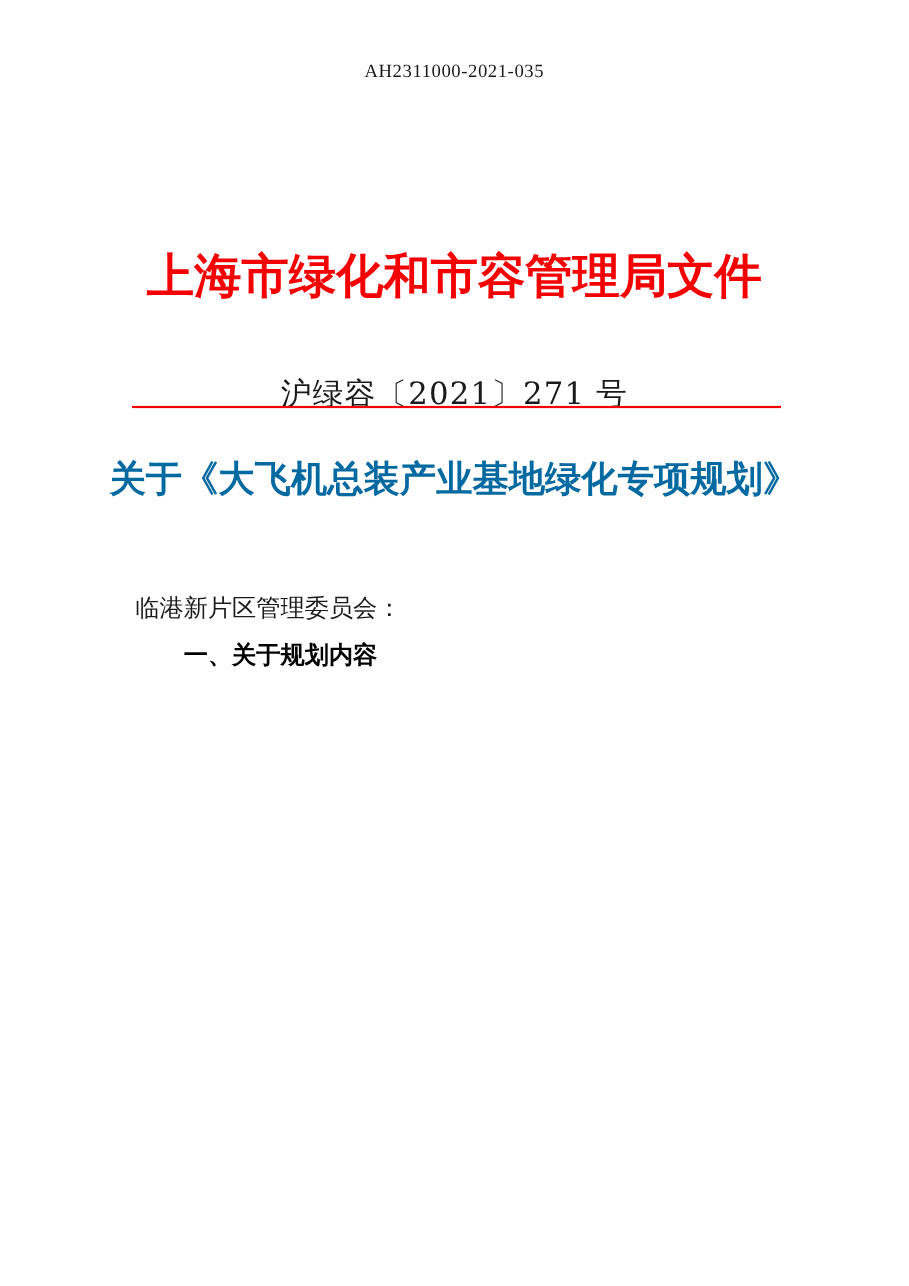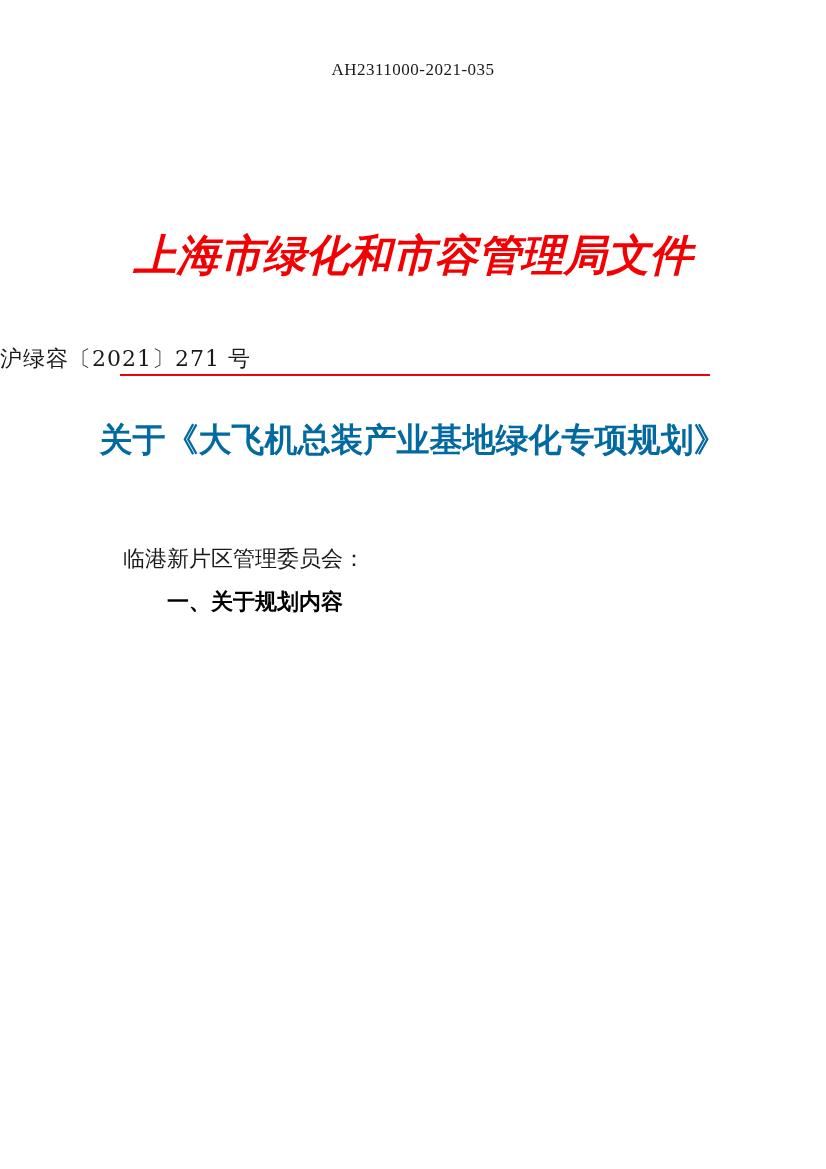--- a/index.html
+++ b/index.html
@@ -5,21 +5,21 @@
 <style>
   html, body {
     margin: 0;
     padding: 0;
     background: #ffffff;
   }
   .page {
     position: relative;
     width: 826px;
     height: 1023px;
-    margin: 5px auto;
+    margin: 0 auto;
     background: #ffffff;
     overflow: hidden;
     font-family: "DejaVu Serif", serif;
     color: #000000;
   }
   .doc-id {
     position: absolute;
     top: 55px;
     left: 0;
     width: 100%;
@@ -35,29 +35,29 @@
     left: 0;
     width: 100%;
     margin: 0;
     text-align: center;
     font-family: "DejaVu Serif", serif;
     font-size: 43px;
     font-weight: bold;
     color: #f40002;
     letter-spacing: 0px;
     white-space: nowrap;
-    font-style: italic;
   }
   .doc-number {
     position: absolute;
     top: 339px;
     left: 0;
     width: 100%;
+    text-align: center;
     font-family: "DejaVu Serif", serif;
-    font-size: 22px;
+    font-size: 28px;
     font-weight: normal;
     color: #1a1a1a;
     letter-spacing: 1px;
   }
   .red-line {
     position: absolute;
     top: 369px;
     left: 120px;
     width: 590px;
     height: 2px;

